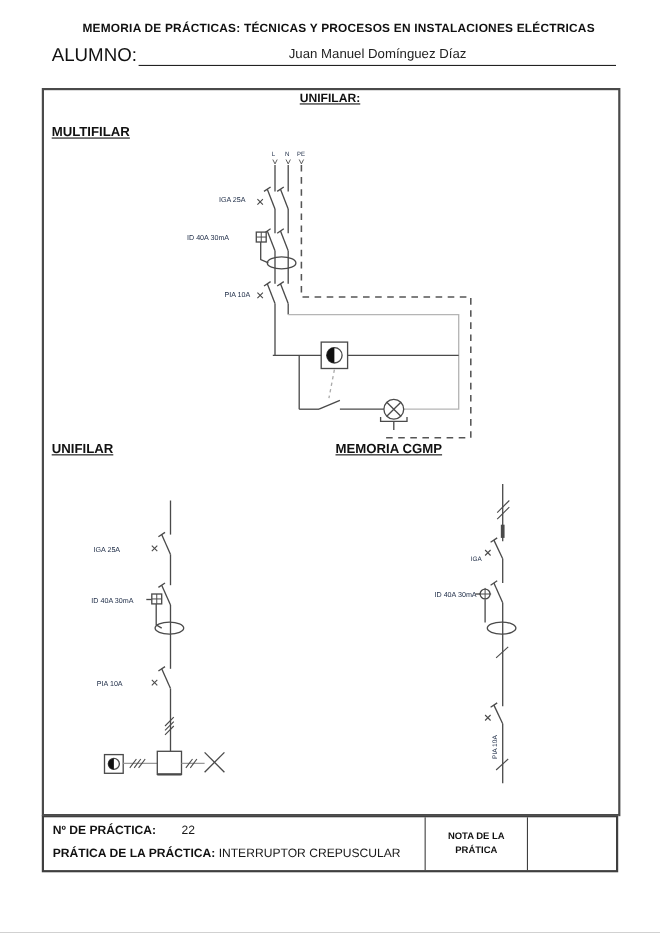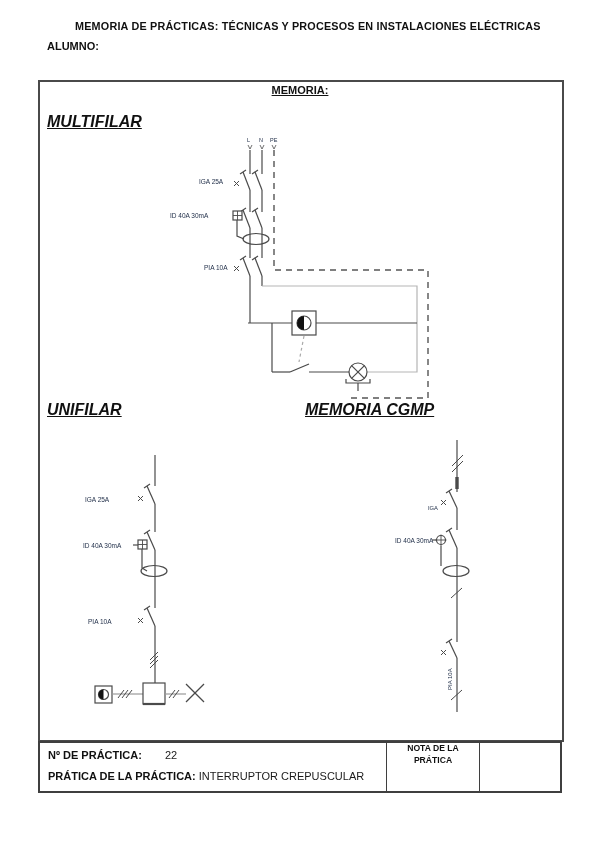--- a/index.html
+++ b/index.html
@@ -9,72 +9,75 @@
     margin:0 auto;
   }
   
   .doc-title{
     position:absolute;left:47px;top:20px;width:520px;
     font-size:10.8px;font-weight:bold;letter-spacing:.2px;color:#111;margin-left:28px;
   }
   .student-row{
     position:absolute;left:47px;top:40px;width:513px;display:flex;align-items:flex-end;
   }
-  .student-label{font-size:11px;font-weight:bold;white-space:nowrap;color:#111;}
+  .student-label{font-size:17px;font-weight:normal;white-space:nowrap;color:#111;}
   .student-line{
     flex:1;border-bottom:1.6px solid #222;margin-left:2px;text-align:center;
     padding-bottom:1px;
   }
   .student-name{font-size:12px;color:#222;}
   
   .content-box{
     position:absolute;left:38px;top:80px;width:522px;height:658px;
     border:2px solid #4a4a4a;background:#fff;
   }
   .esquemas-title{
     position:absolute;left:0;top:84px;width:600px;text-align:center;
     font-size:11px;font-weight:bold;text-decoration:underline;color:#111;
   }
   .sub-heading{
-    position:absolute;font-size:16px;font-weight:bold;text-decoration:underline;color:#111;font-style:italic;
+    position:absolute;font-size:12px;font-weight:bold;text-decoration:underline;color:#111;
   }
   .h-multifilar{left:47px;top:113px;}
   .h-unifilar{left:47px;top:401px;}
   .h-unifilar-cgmp{left:305px;top:401px;}
   
   .diagram-svg{position:absolute;left:0;top:0;width:600px;height:848px;}
   .diagram-svg text{font-family:"Liberation Sans",sans-serif;fill:#22304a;}
   
   .footer-table{
     position:absolute;left:38px;top:741px;width:524px;height:52px;
     display:flex;border:2px solid #3f3f3f;box-sizing:border-box;background:#fff;
   }
   .ft-cell{box-sizing:border-box;}
   .ft-main{width:347px;border-right:1.6px solid #3f3f3f;padding:6px 6px 0 8px;}
-  .ft-grade{width:93px;border-right:1.6px solid #3f3f3f;display:flex;justify-content:center;text-align:center;}
+  .ft-grade{width:93px;border-right:1.6px solid #3f3f3f;display:flex;align-items:center;justify-content:center;text-align:center;}
   .ft-empty{flex:1;}
   .ft-line1{font-size:11px;margin-bottom:9px;}
   .ft-line2{font-size:11px;}
   .ft-bold{font-weight:bold;color:#111;}
   .ft-num{margin-left:20px;font-weight:normal;}
   .ft-val{font-weight:normal;}
   .grade-label{font-size:8.6px;font-weight:bold;line-height:1.35;width:70px;color:#111;}
 </style>
 </head>
 <body>
 
 <div class="page">
 
   <div class="doc-title">MEMORIA DE PRÁCTICAS: TÉCNICAS Y PROCESOS EN INSTALACIONES ELÉCTRICAS</div>
   <div class="student-row">
     <span class="student-label">ALUMNO:</span>
+    <span class="student-line">
+      <span class="student-name">Juan Manuel Domínguez Díaz</span>
+    </span>
   </div>
 
   <div class="content-box"></div>
-  <div class="esquemas-title">MEMORIA:</div>
+  <div class="esquemas-title">UNIFILAR:</div>
   <div class="sub-heading h-multifilar">MULTIFILAR</div>
   <div class="sub-heading h-unifilar">UNIFILAR</div>
   <div class="sub-heading h-unifilar-cgmp">MEMORIA CGMP</div>
 
   <svg class="diagram-svg" viewBox="0 0 600 848">
 
     <g stroke="#4a4a4a" stroke-width="1.2" fill="none">
 
       <g stroke="none">
         <text x="247" y="142" font-size="5.5">L</text>

